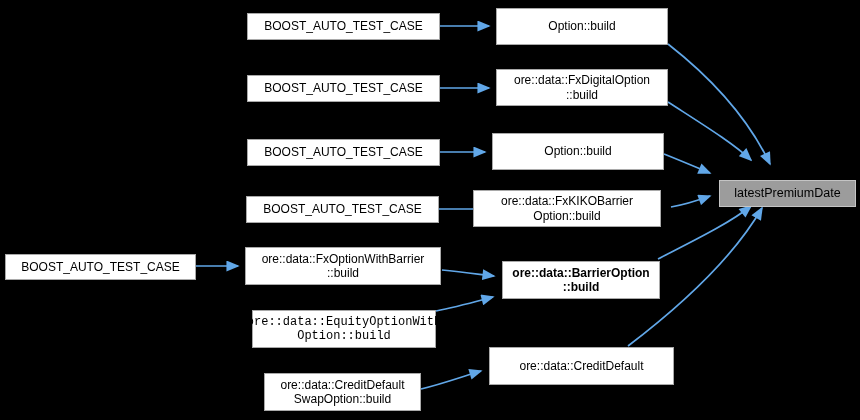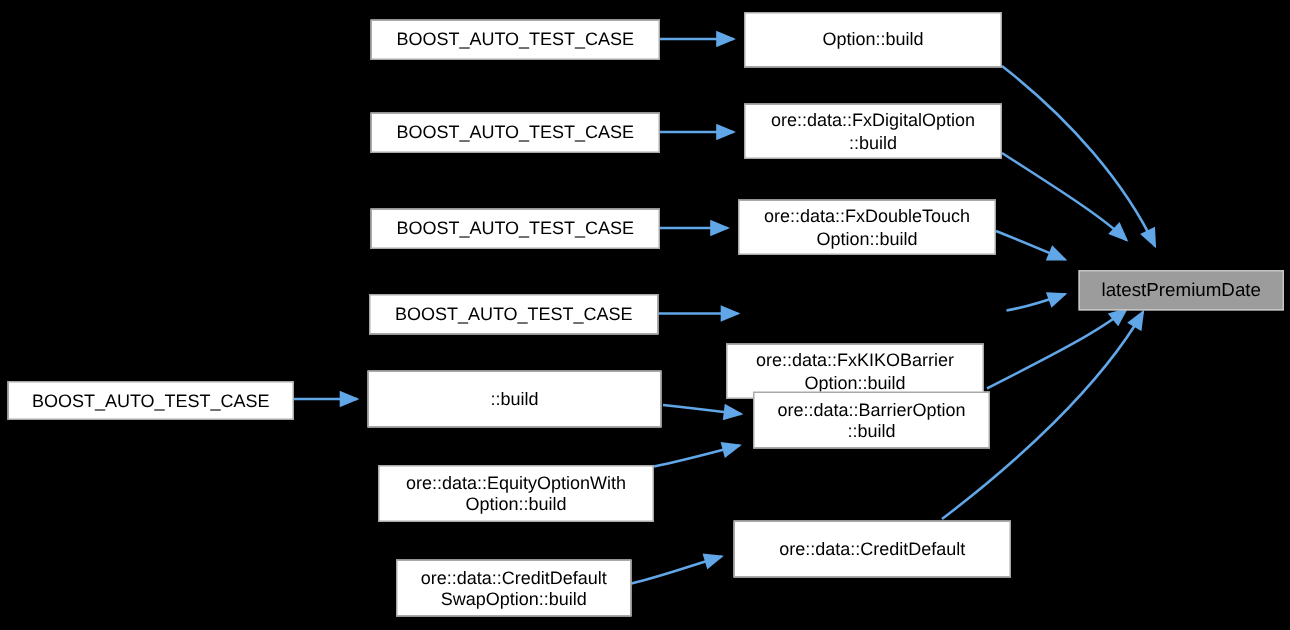--- a/index.html
+++ b/index.html
@@ -92,44 +92,44 @@
   <div class="node" style="left:496px; top:8px; width:172px; height:37px;">
     <span>Option::build</span>
   </div>
 
   <div class="node" style="left:496px; top:69px; width:172px; height:37px;justify-content:center;">
     <span>ore::data::FxDigitalOption</span>
     <span>::build</span>
   </div>
 
   <div class="node" style="left:492px; top:133px; width:172px; height:37px;">
-    <span>ore::data::FxDoubleTouch</span>
     <span>Option::build</span>
   </div>
 
-  <div class="node" style="left:484px; top:190px; width:172px; height:37px;margin-top:39px;">
+  <div class="node" style="left:473px; top:190px; width:188px; height:37px;">
     <span>ore::data::FxKIKOBarrier</span>
     <span>Option::build</span>
   </div>
 
   <div class="node" style="left:245px; top:247px; width:196px; height:38px;">
+    <span>ore::data::FxOptionWithBarrier</span>
     <span>::build</span>
   </div>
 
-  <div class="node" style="left:252px; top:310px; width:184px; height:38px;">
+  <div class="node" style="left:252px; top:310px; width:184px; height:38px;font-family:Liberation Mono, monospace;">
     <span>ore::data::EquityOptionWith</span>
     <span>Option::build</span>
   </div>
 
   <div class="node" style="left:264px; top:373px; width:157px; height:38px;">
     <span>ore::data::CreditDefault</span>
     <span>SwapOption::build</span>
   </div>
 
-  <div class="node" style="left:502px; top:261px; width:158px; height:38px;">
+  <div class="node" style="left:502px; top:261px; width:158px; height:38px;font-weight:bold;">
     <span>ore::data::BarrierOption</span>
     <span>::build</span>
   </div>
 
   <div class="node" style="left:489px; top:347px; width:185px; height:38px;">
     <span>ore::data::CreditDefault</span>
   </div>
 
   <div class="node focus" style="left:719px; top:180px; width:137px; height:27px;text-align:center;">
     <span>latestPremiumDate</span>

